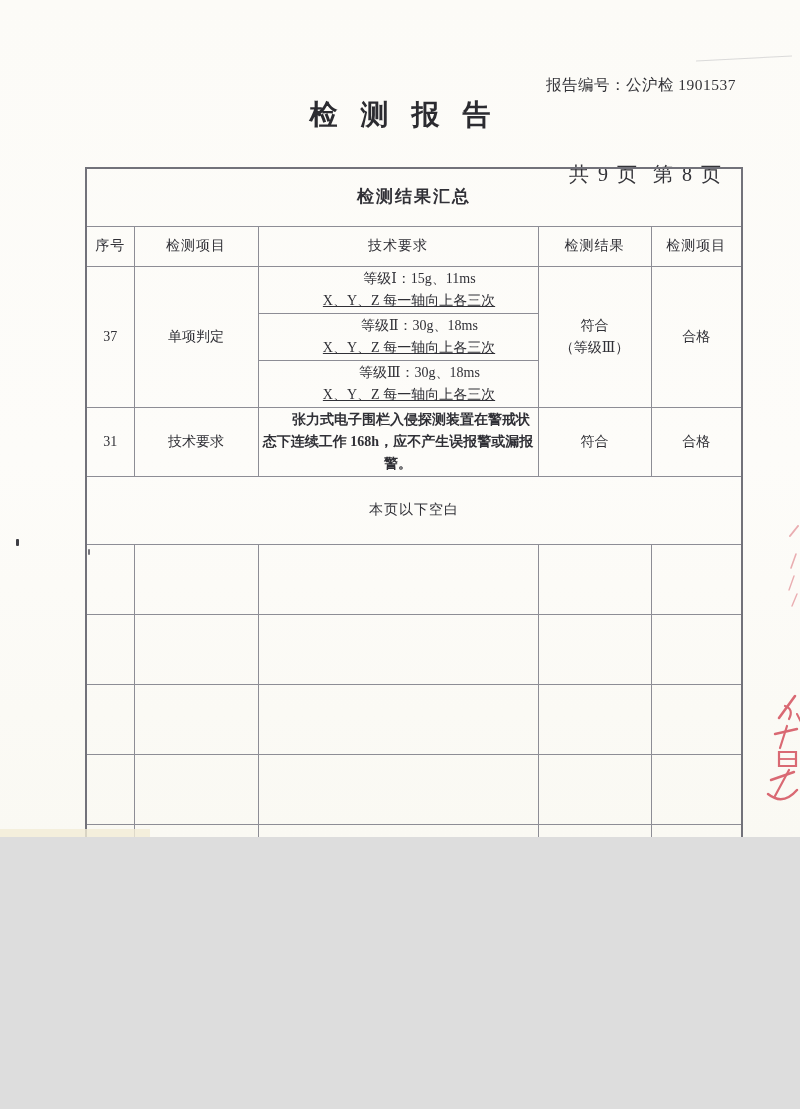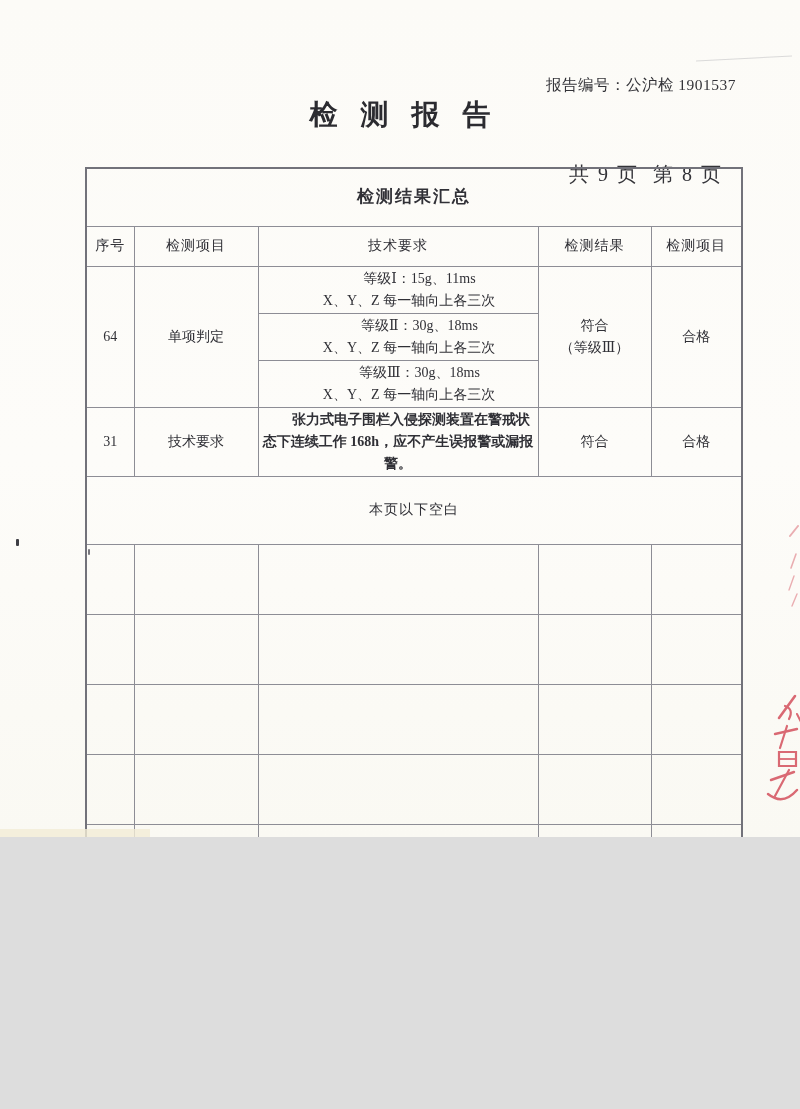--- a/index.html
+++ b/index.html
@@ -47,21 +47,21 @@
   col.c1{width:48px;} col.c2{width:124px;} col.c3{width:280px;}
   col.c4{width:113px;} col.c5{width:91px;}
 
   tr.caption-row { height:58px; }
   tr.caption-row td { font-size:17px; font-weight:600; letter-spacing:2px; }
   tr.header-row { height:40px; }
   tr.header-row td { letter-spacing:1px; }
   tr.sub-row { height:47px; }
   td.req { text-align:left; }
   td.req .l1 { padding-left:31px;margin-left:12px; }
-  td.req .l2 { padding-left:22px; }
+  td.req .l2 { padding-left:22px;text-decoration:underline; }
   tr.row-45 { height:67px; }
   td.req-para {
     text-align:left; text-indent:26px;
     padding:2px 11px 2px 11px; line-height:22px;
     text-align:justify;
     font-weight:bold;
   }
   tr.blank-row { height:68px;margin-left:20px; }
   tr.blank-row td { letter-spacing:1px; }
   tr.empty-row { height:70px; }
@@ -108,21 +108,21 @@
       </tr>
       <tr class="header-row">
         <td>序号</td>
         <td>检测项目</td>
         <td>技术要求</td>
         <td>检测结果</td>
         <td>检测项目</td>
       </tr>
 
       <tr class="sub-row">
-        <td rowspan="3">64</td>
+        <td rowspan="3">37</td>
         <td rowspan="3">单项判定</td>
         <td class="req">
           <div class="l1">等级Ⅰ：15g、11ms</div>
           <div class="l2">X、Y、Z 每一轴向上各三次</div>
         </td>
         <td rowspan="3">
           <div>符合</div>
           <div>（等级Ⅲ）</div>
         </td>
         <td rowspan="3">合格</td>

